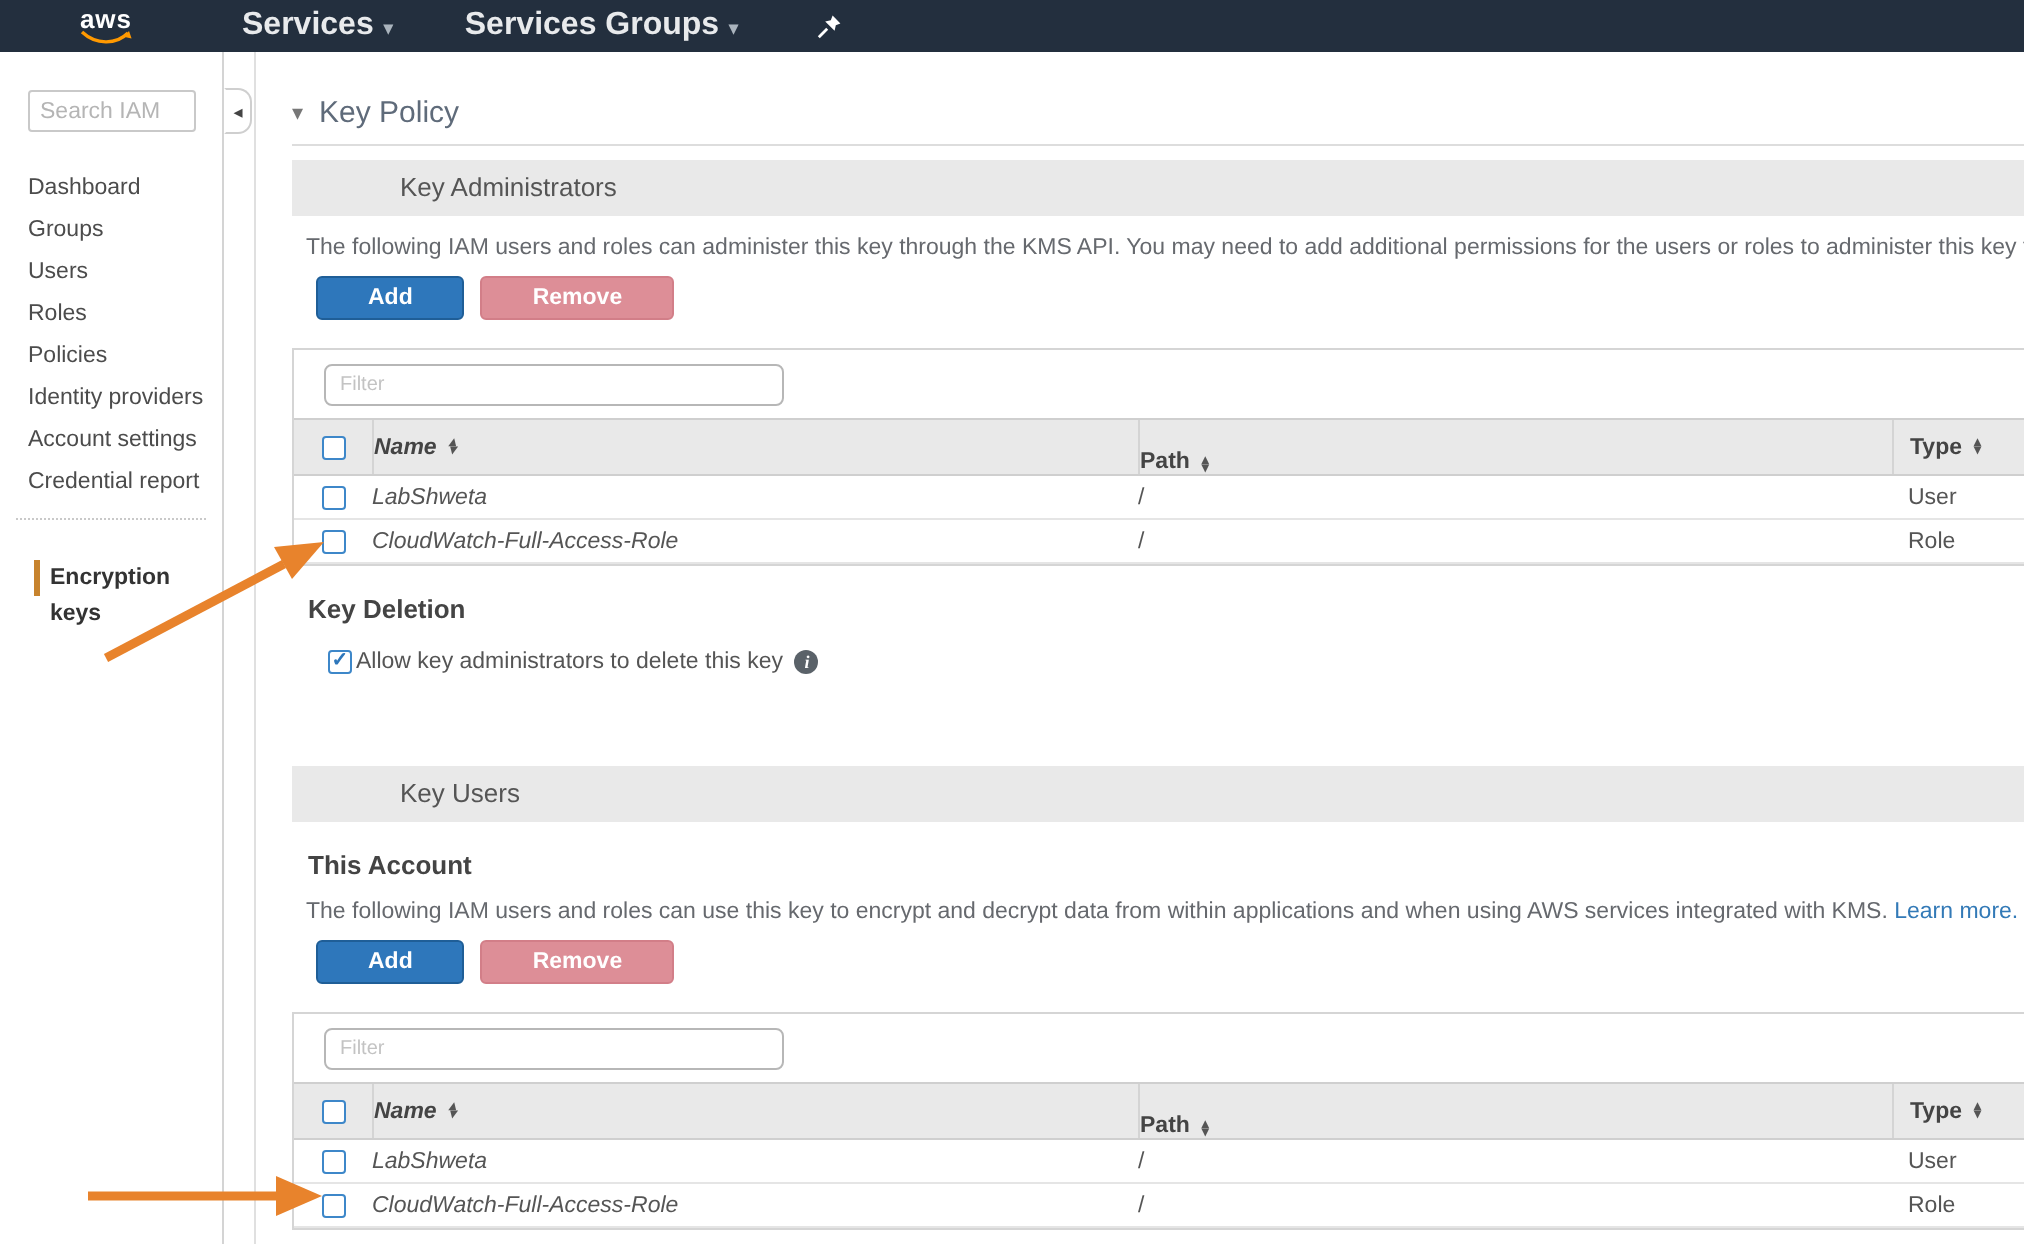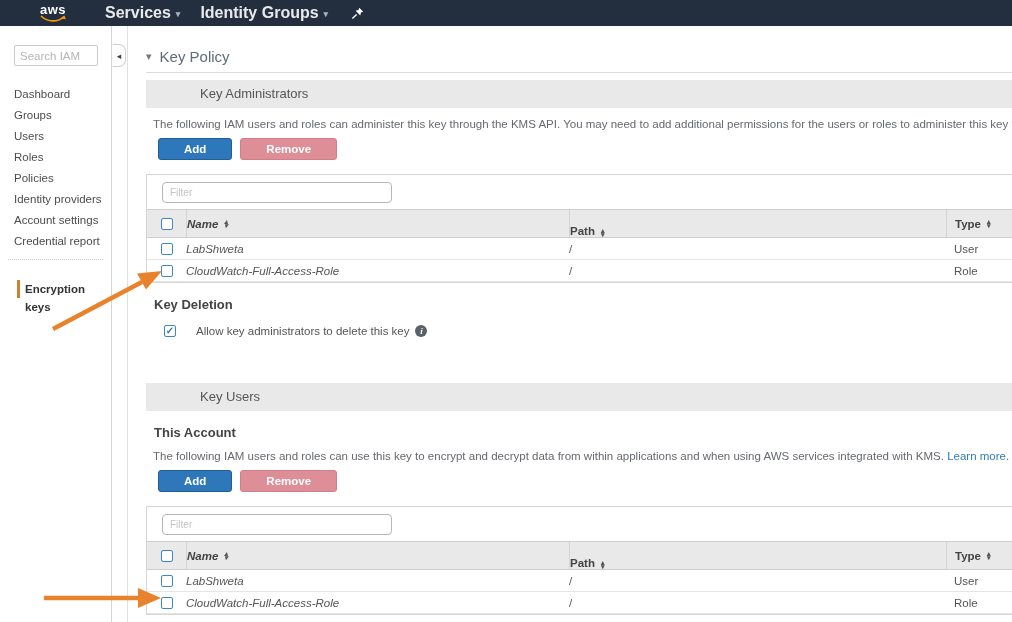--- a/index.html
+++ b/index.html
@@ -1,21 +1,21 @@
 <!DOCTYPE html>
 <html><head>
 <meta charset="utf-8">
 <style>
   * { margin:0; padding:0; box-sizing:border-box; }
   html,body { font-family:"Liberation Sans", sans-serif; }
   .page { position:relative; width:1012px; height:622px; background:#fff; overflow:hidden; }
 
   
   .topnav { position:absolute; left:0; top:0; width:100%; height:26px; background:#232f3e;
-            display:flex; align-items:center; }
+            display:flex; align-items:center;gap:16px; }
   .logo { margin-left:38px; width:30px; display:flex; flex-direction:column; align-items:center; cursor:pointer; }
   .logo-text { color:#fff; font-weight:bold; font-size:13px; line-height:11px; letter-spacing:.5px; }
   .nav-item { color:#e8eaec; font-size:16px; font-weight:bold; display:flex; align-items:center; cursor:pointer; }
   .nav-item.services { margin-left:37px; }
   .nav-item.rgroups { margin-left:20px; }
   .nav-caret::after { content:"▾"; color:#aab4bd; font-size:9px; margin-left:5px; position:relative; top:1px; }
   .nav-pin { margin-left:23px; cursor:pointer; display:flex; align-items:center; }
 
   
   .sidebar { position:absolute; left:0; top:26px; width:112px; height:596px; background:#fff;
@@ -66,21 +66,21 @@
   .sort { display:inline-flex; flex-direction:column; margin-left:6px; line-height:4px; color:#555; }
   .sort::before { content:"▴"; font-size:7px; }
   .sort::after  { content:"▾"; font-size:7px; }
 
   .checkbox { width:12px; height:12px; border:1.5px solid #3d87c9; border-radius:2px; background:#fff;
               display:inline-flex; align-items:center; justify-content:center; cursor:pointer; }
   .checkbox.checked::after { content:"✓"; color:#2e77bb; font-size:10px; font-weight:bold; line-height:10px; }
 
   .subhead { margin-top:14px; padding-left:8px; font-size:13px; font-weight:bold; color:#444; }
   .deletion-row { margin-top:13px; padding-left:18px; display:flex; align-items:center; }
-  .deletion-label { margin-left:20px; font-size:11.5px; color:#555; }
+  .deletion-label { margin-left:2px; font-size:11.5px; color:#555; }
   .info-icon { margin-left:6px; width:12px; height:12px; border-radius:50%; background:#5a6269; color:#fff;
                font-size:9px; font-family:"Liberation Serif",serif; font-style:italic; font-weight:bold;
                display:inline-flex; align-items:center; justify-content:center; cursor:pointer; }
   .gap-to-users { margin-top:46px; }
 
   .annotations { position:absolute; left:0; top:0; pointer-events:none; z-index:50; }
 </style>
 </head>
 <body>
 
@@ -91,21 +91,21 @@
       <span class="logo-text">aws</span>
       <svg width="26" height="8" viewBox="0 0 26 8">
         <path d="M1 1 C8 7.5, 18 7.5, 24 1.5" stroke="#ff9900" stroke-width="1.7" fill="none"></path>
         <path d="M24.5 0.5 L25.8 4.2 L21.8 3.4 Z" fill="#ff9900"></path>
       </svg>
     </div>
     <div class="nav-item services nav-caret">
       <span>Services</span>
     </div>
     <div class="nav-item rgroups nav-caret">
-      <span>Identity Groups</span>
+      <span>Services Groups</span>
     </div>
     <div class="nav-pin">
       <svg width="13" height="13" viewBox="0 0 13 13">
         <path d="M8.3 0.8 L12.2 4.7 L9.9 5.6 L9.3 8.4 L4.6 3.7 L7.4 3.1 Z" fill="#fff"></path>
         <path d="M5.6 7.4 L1.4 11.6" stroke="#fff" stroke-width="1.4"></path>
       </svg>
     </div>
   </div>
 
   <div class="sidebar">

